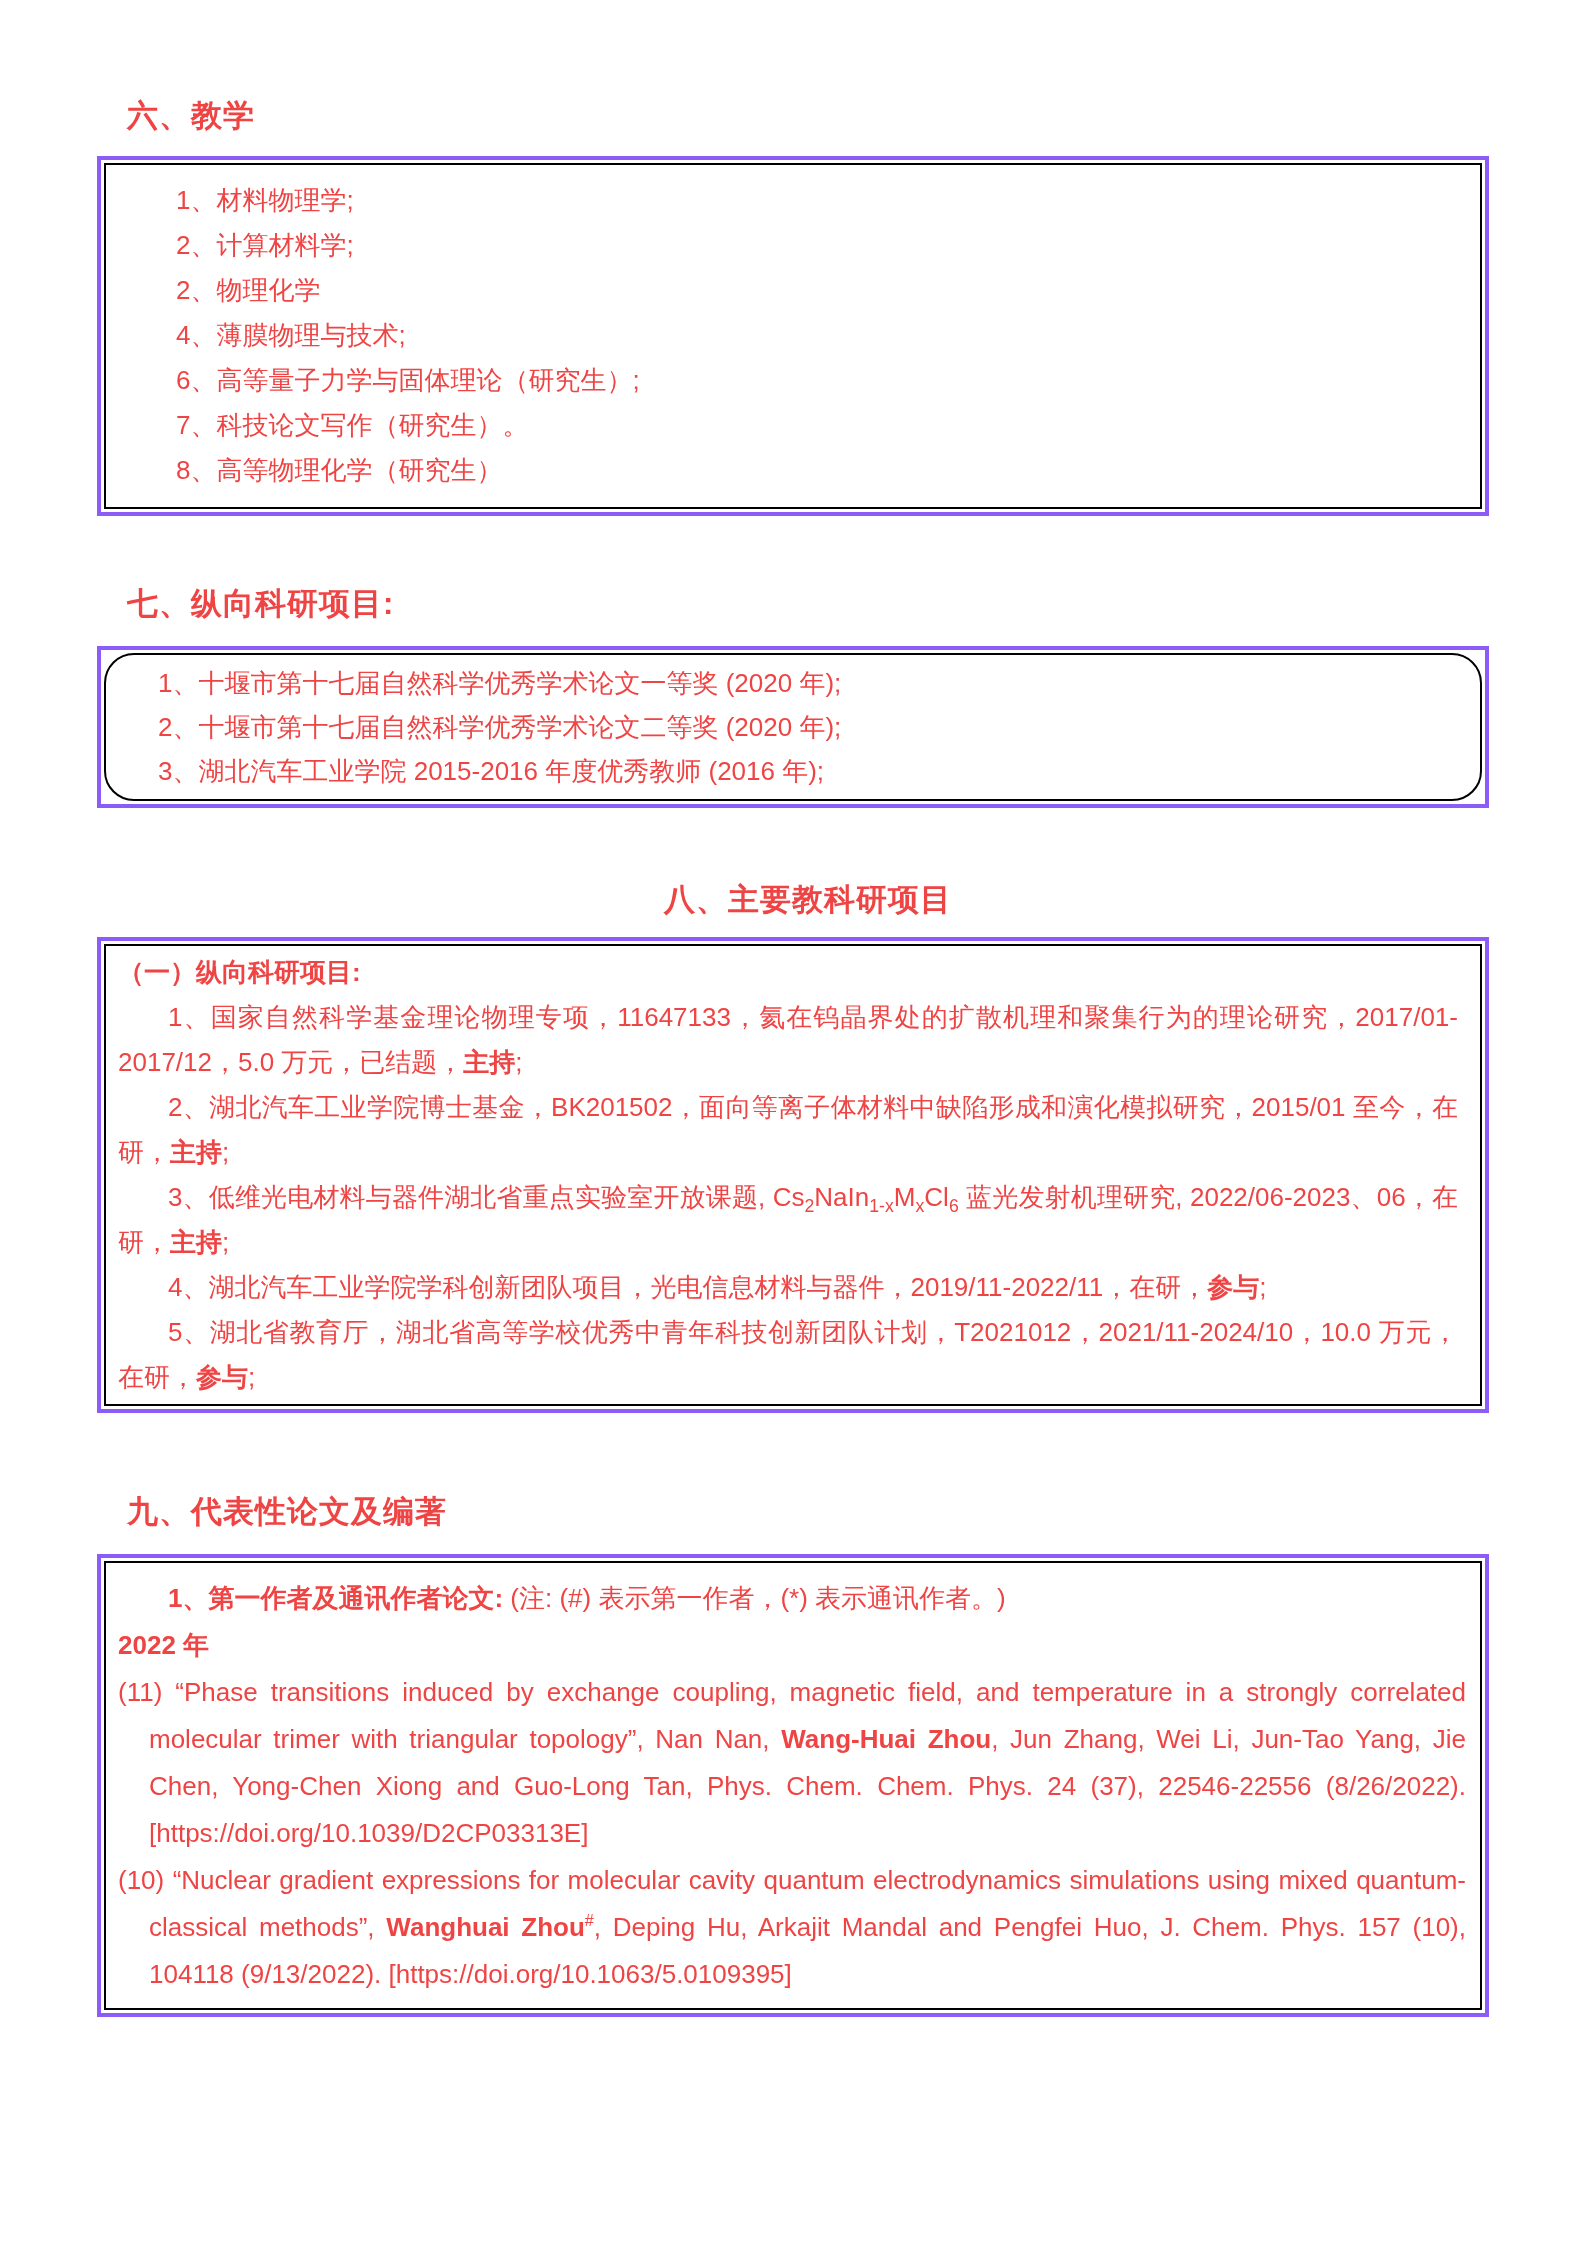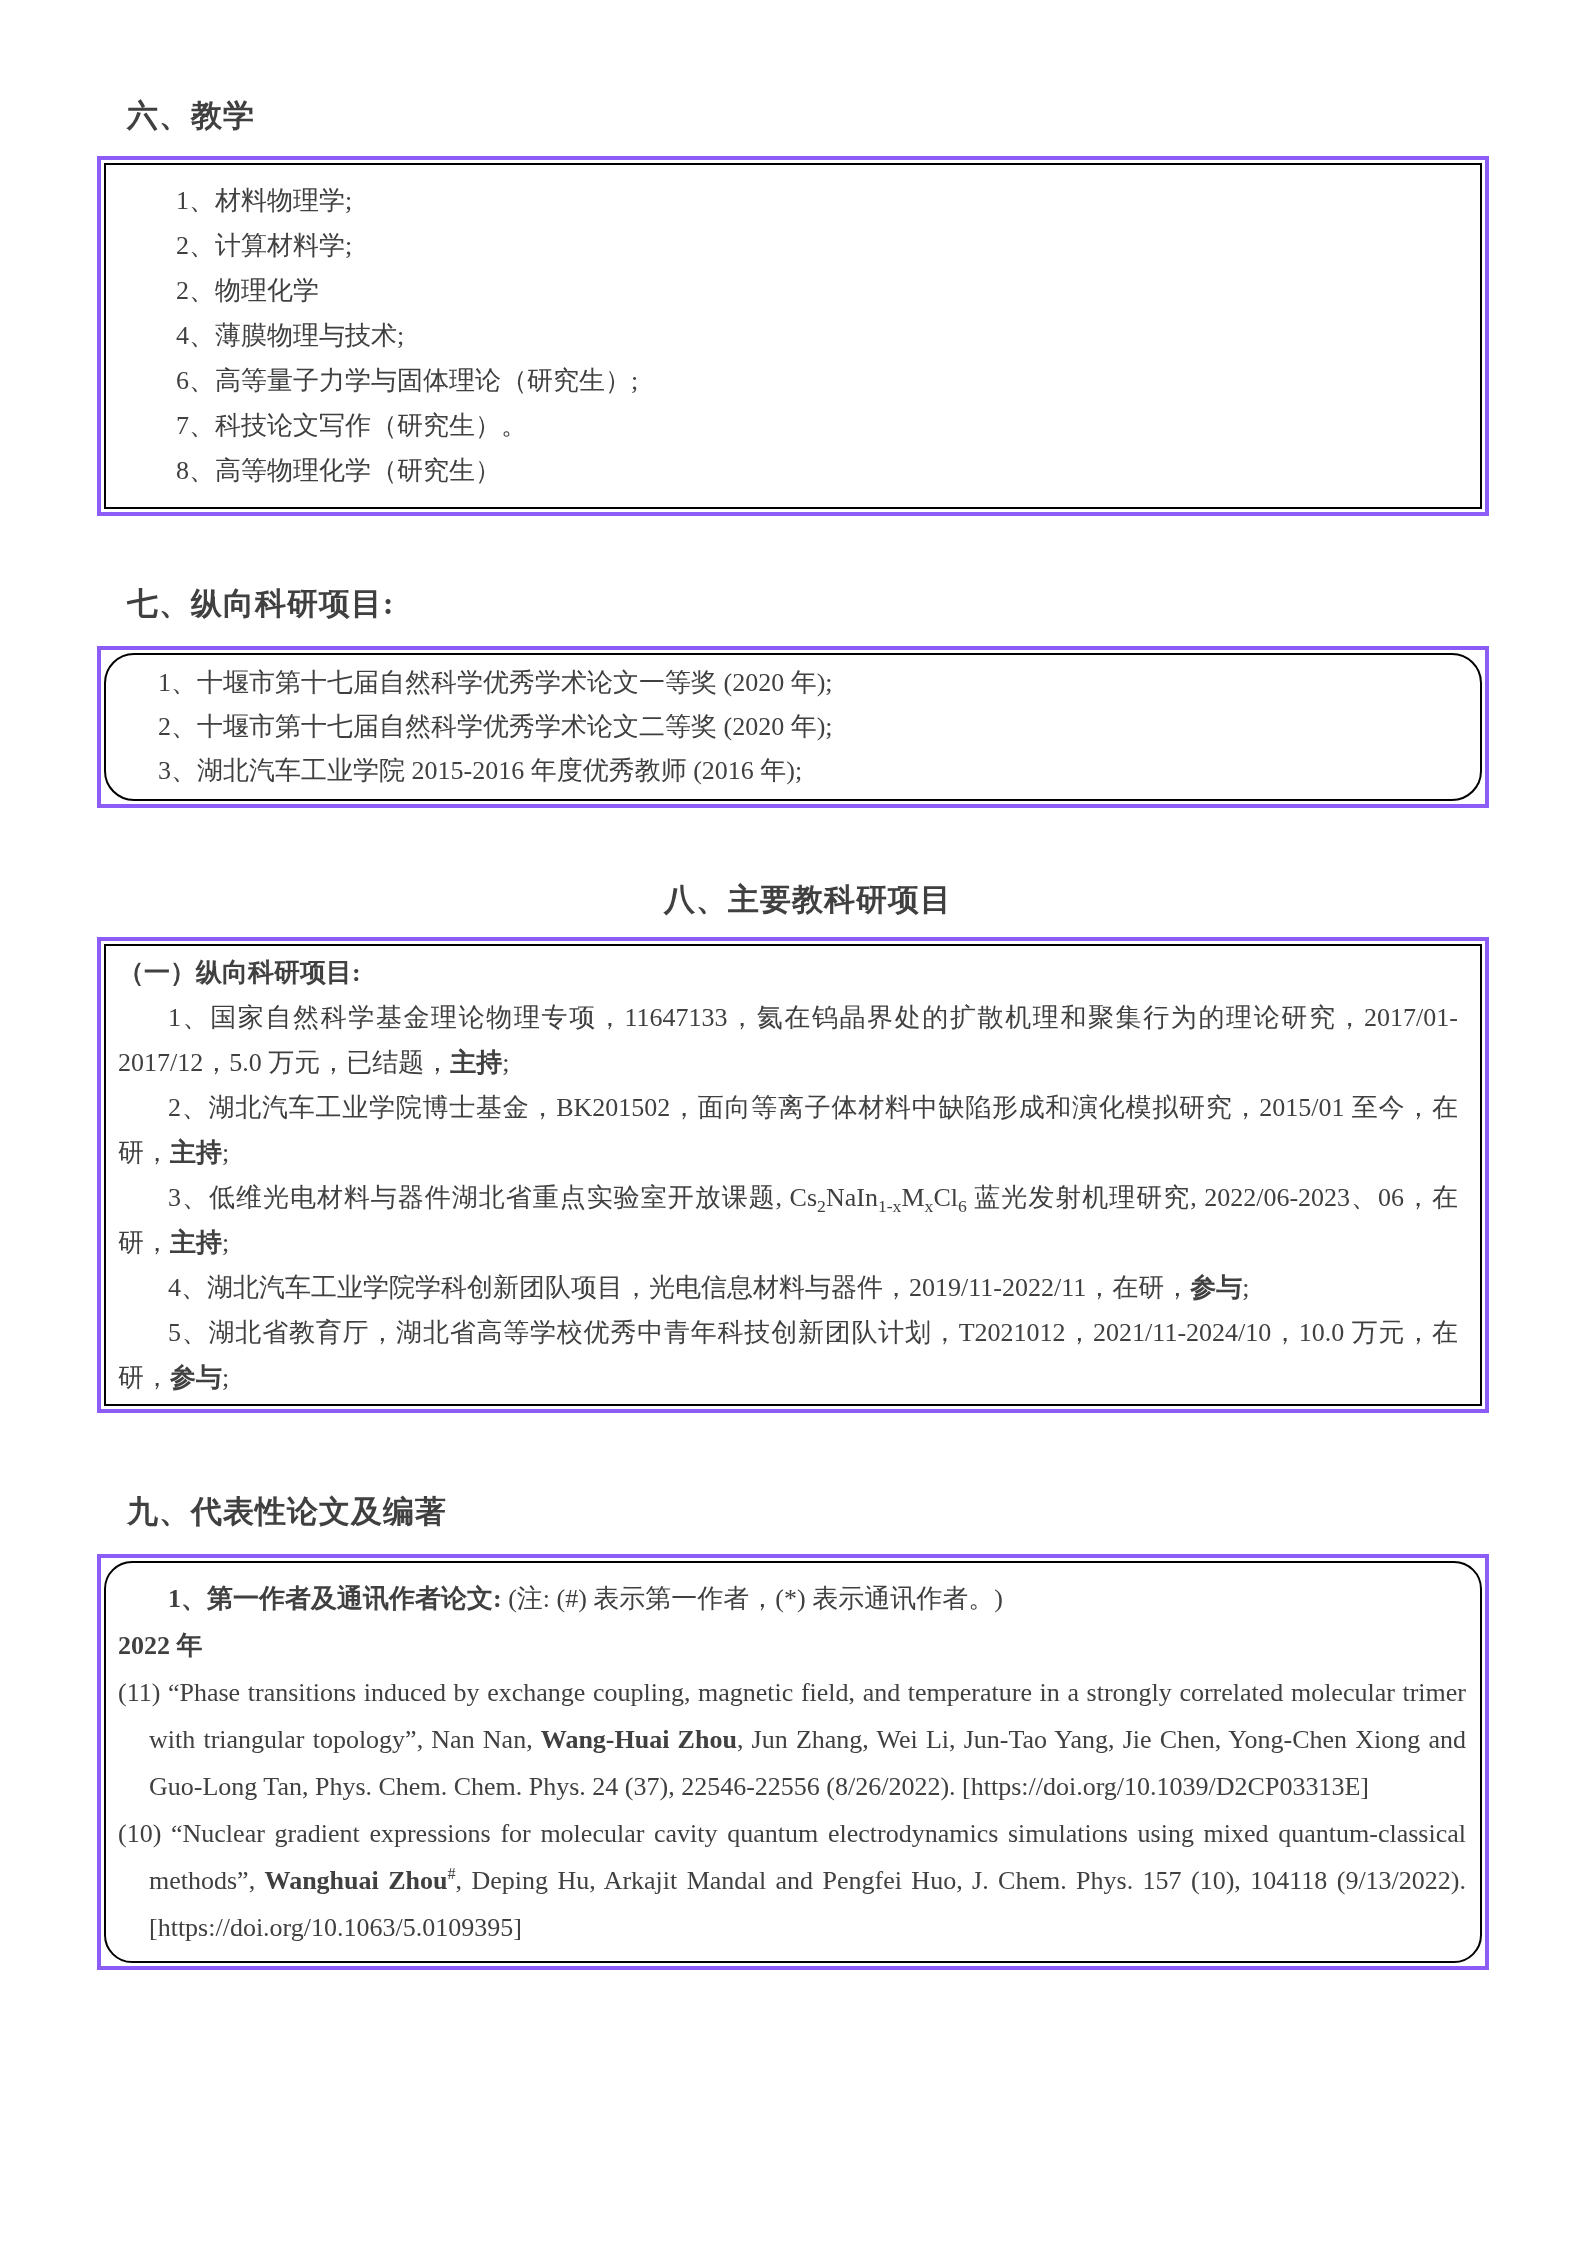--- a/index.html
+++ b/index.html
@@ -2,22 +2,22 @@
 <html><head>
 <meta charset="utf-8">
 <style>
   * { margin: 0; padding: 0; box-sizing: border-box; }
   html, body { background: #e8e8e8; }
   .page {
     width: 1587px;
     height: 2245px;
     margin: 0 auto;
     background: #ffffff;
-    color: #404040;
-    font-family: Liberation Serif, serif;
+    color: #ef4444;
+    font-family: Liberation Sans, sans-serif;
     position: relative;
     overflow: hidden;
   }
   .content {
     position: absolute;
     left: 97px;
     top: 0;
     width: 1392px;
   }
   .heading {
@@ -47,21 +47,21 @@
 
   .teaching-inner { padding: 13px 14px 14px 70px; }
   .teaching-inner .line { font-size: 26px; line-height: 45px; }
 
   .awards-inner { padding: 6px 14px 6px 52px; border-radius: 30px; }
   .awards-inner .line { font-size: 26px; line-height: 44px; }
 
   .projects-inner { padding: 4px 22px 4px 12px; }
   .projects-inner .para { font-size: 26px; line-height: 45px; }
 
-  .papers-inner { padding: 12px 14px 10px 12px; border-radius: 28px; }
+  .papers-inner { padding: 12px 14px 10px 12px; }
   .papers-inner .para { font-size: 26px; line-height: 47px; }
 
   .para.p-subhead { font-weight: 700; }
   .para.p-indent  { text-indent: 50px; text-align: justify; }
   .para.p-hang    { padding-left: 31px; text-indent: -31px; text-align: justify; }
   .para.p-plain   { }
 
   .seg-b { font-weight: 700; }
   .para sup { font-size: 0.62em; font-weight: 400; vertical-align: super; line-height: 0; }
   .para sub { font-size: 0.68em; vertical-align: sub; line-height: 0; }

